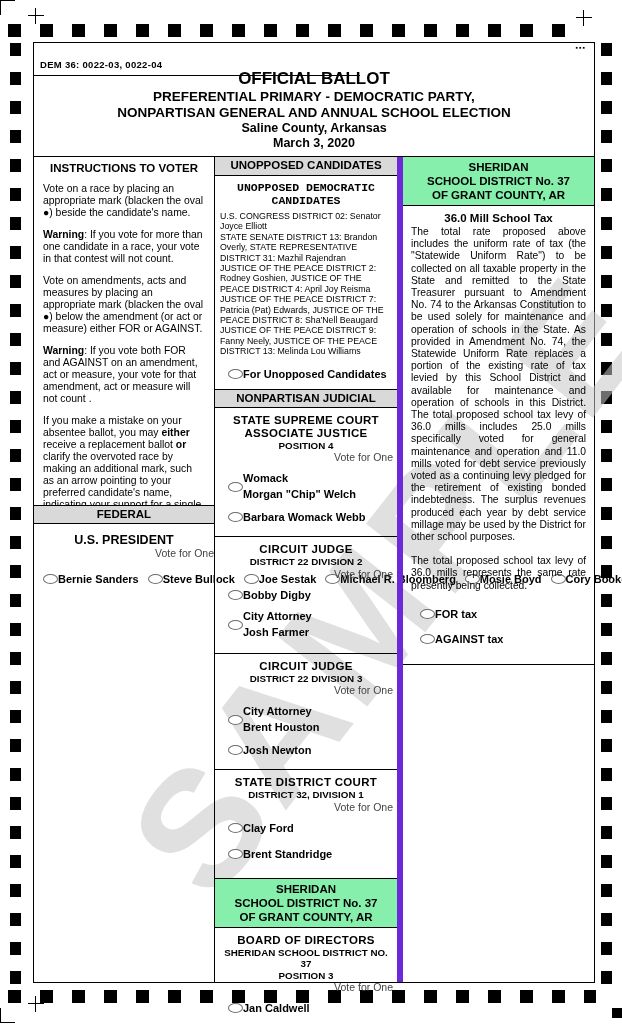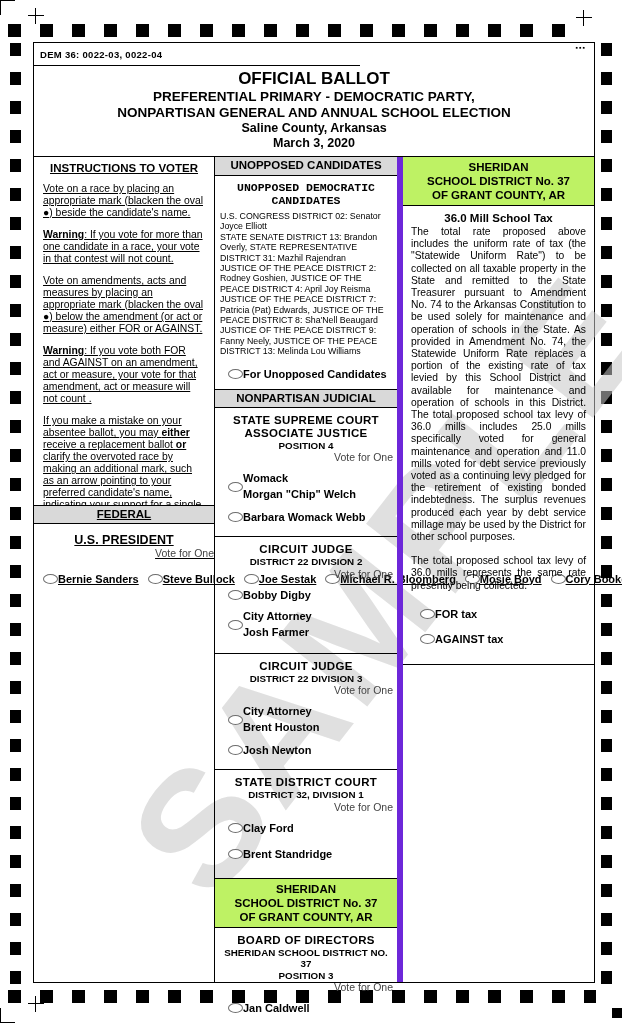--- a/index.html
+++ b/index.html
@@ -22,40 +22,40 @@
   .corner-bl{position:absolute;left:0;top:1008px;width:14px;height:14px;border-left:1.5px solid #000;border-bottom:1.5px solid #000;}
   .corner-br{position:absolute;left:612px;top:1008px;width:10px;height:10px;background:#000;}
 
   
   .ballot{position:absolute;left:33px;top:42px;width:562px;height:941px;border:1.6px solid #000;background:#fff;box-sizing:border-box;}
   .watermark{position:absolute;left:10px;top:480px;width:640px;height:190px;z-index:0;
     font-size:165px;font-weight:bold;letter-spacing:6px;color:#c7c7c7;opacity:.55;
     transform:rotate(-52deg);text-align:center;line-height:190px;pointer-events:none;}
   .content{position:absolute;inset:0;z-index:1;}
 
-  .code-box{position:absolute;left:0;top:4px;width:320px;height:16px;border-bottom:1px solid #000;
+  .code-box{position:absolute;left:0;top:14px;width:320px;height:16px;border-bottom:1px solid #000;
     font-size:9.5px;font-weight:bold;padding:2px 0 0 6px;letter-spacing:.3px;}
   .dots{position:absolute;right:8px;top:1px;font-size:7px;letter-spacing:1px;font-weight:bold;}
 
   .bhead{padding-top:26px;text-align:center;font-weight:bold;line-height:1.18;height:87px;overflow:hidden;}
   .bhead .t1{font-size:17px;}
   .bhead .t2{font-size:13.5px;}
   .bhead .t3{font-size:12.5px;}
 
   .cols{position:absolute;top:113px;left:0;right:0;bottom:0;display:flex;border-top:1.5px solid #000;}
   .col{box-sizing:border-box;position:relative;}
-  .col-left{width:181px;border-right:1px solid #000;display:flex;flex-direction:column;text-decoration:underline;}
+  .col-left{width:181px;border-right:1px solid #000;display:flex;flex-direction:column;}
   .col-mid{width:188px;border-right:6px solid #6d28d9;display:flex;flex-direction:column;}
   .col-right{flex:1;display:flex;flex-direction:column;}
 
   
   .bar{height:19px;line-height:17px;background:#d9d9d9;border-top:1.5px solid #000;border-bottom:1.5px solid #000;
     text-align:center;font-weight:bold;font-size:11.5px;flex:none;box-sizing:border-box;}
   .bar.first{border-top:none;}
-  .bar-multi{background:#bef264;border-top:1.5px solid #000;border-bottom:1.5px solid #000;
+  .bar-multi{background:#86efac;border-top:1.5px solid #000;border-bottom:1.5px solid #000;
     text-align:center;font-weight:bold;font-size:11.5px;line-height:14px;padding:3px 2px;flex:none;}
   .oval{display:inline-block;width:13px;height:8px;border:1.2px solid #6e6e6e;border-radius:50%;background:#fff;flex:none;}
   .crow{display:flex;align-items:center;padding-left:9px;flex:none;}
   .cname{font-weight:bold;font-size:11px;line-height:12px;}
   .cpre{font-weight:bold;font-size:11px;line-height:12px;display:block;}
   .vote{font-size:10.5px;color:#444;text-align:right;line-height:13px;}
 
   
   .instructions{height:348px;overflow:hidden;padding:5px 9px 0 9px;box-sizing:border-box;flex:none;}
   .itit{text-align:center;font-weight:bold;font-size:11.5px;margin-bottom:9px;}

